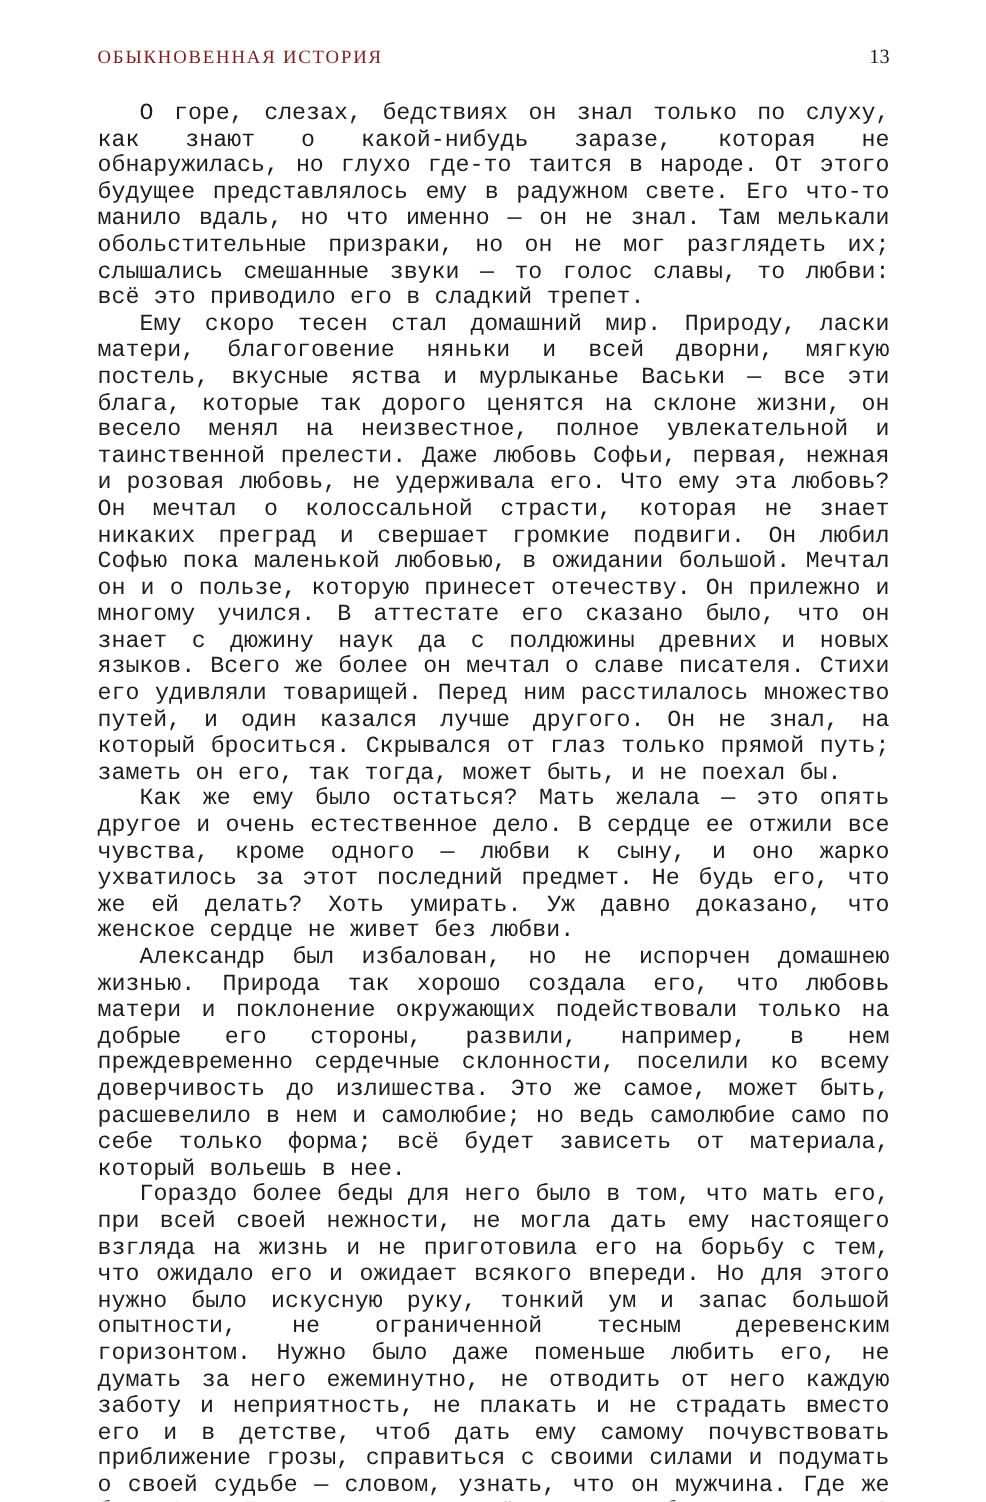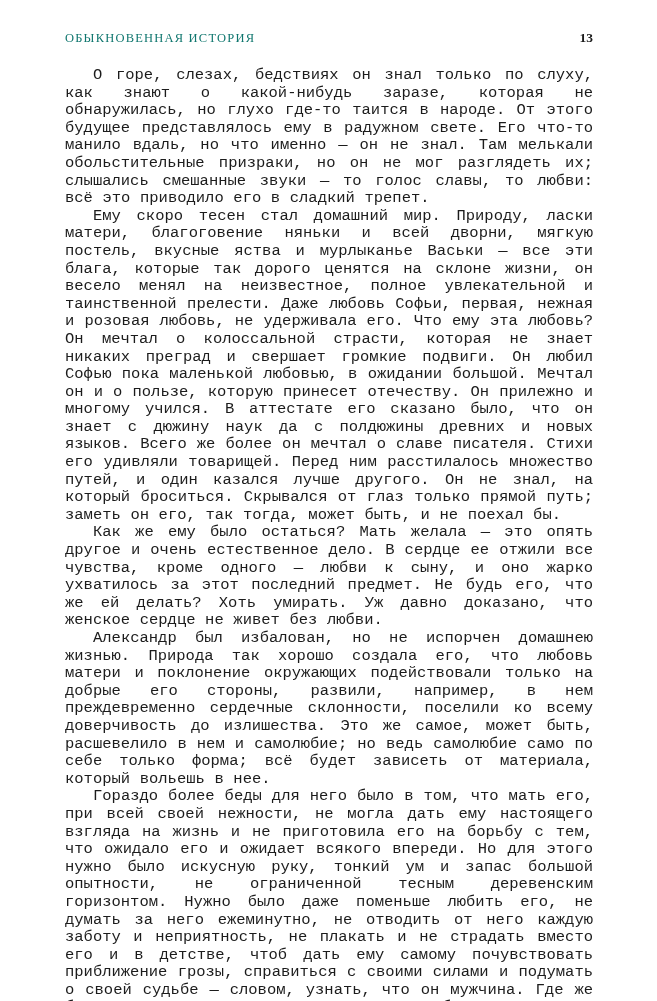--- a/index.html
+++ b/index.html
@@ -21,27 +21,26 @@
   .running-header {
     display: flex;
     justify-content: space-between;
     align-items: baseline;
     margin-bottom: 21px;
   }
   .running-title {
     font-size: 12.5px;
     letter-spacing: 1.2px;
     font-weight: 400;
-    color: #0f766e;
+    color: #7f1d1d;
     text-transform: uppercase;
   }
   .page-number {
     font-size: 13.5px;
     color: #1c1c1c;
-    font-weight: bold;
   }
   .text-block {
     text-align: justify;
     font-size: 15.5px;
     line-height: 17.6px;
     hyphens: auto;
     -webkit-hyphens: auto;
     word-spacing: 0.3px;
   }
   .text-block p {

